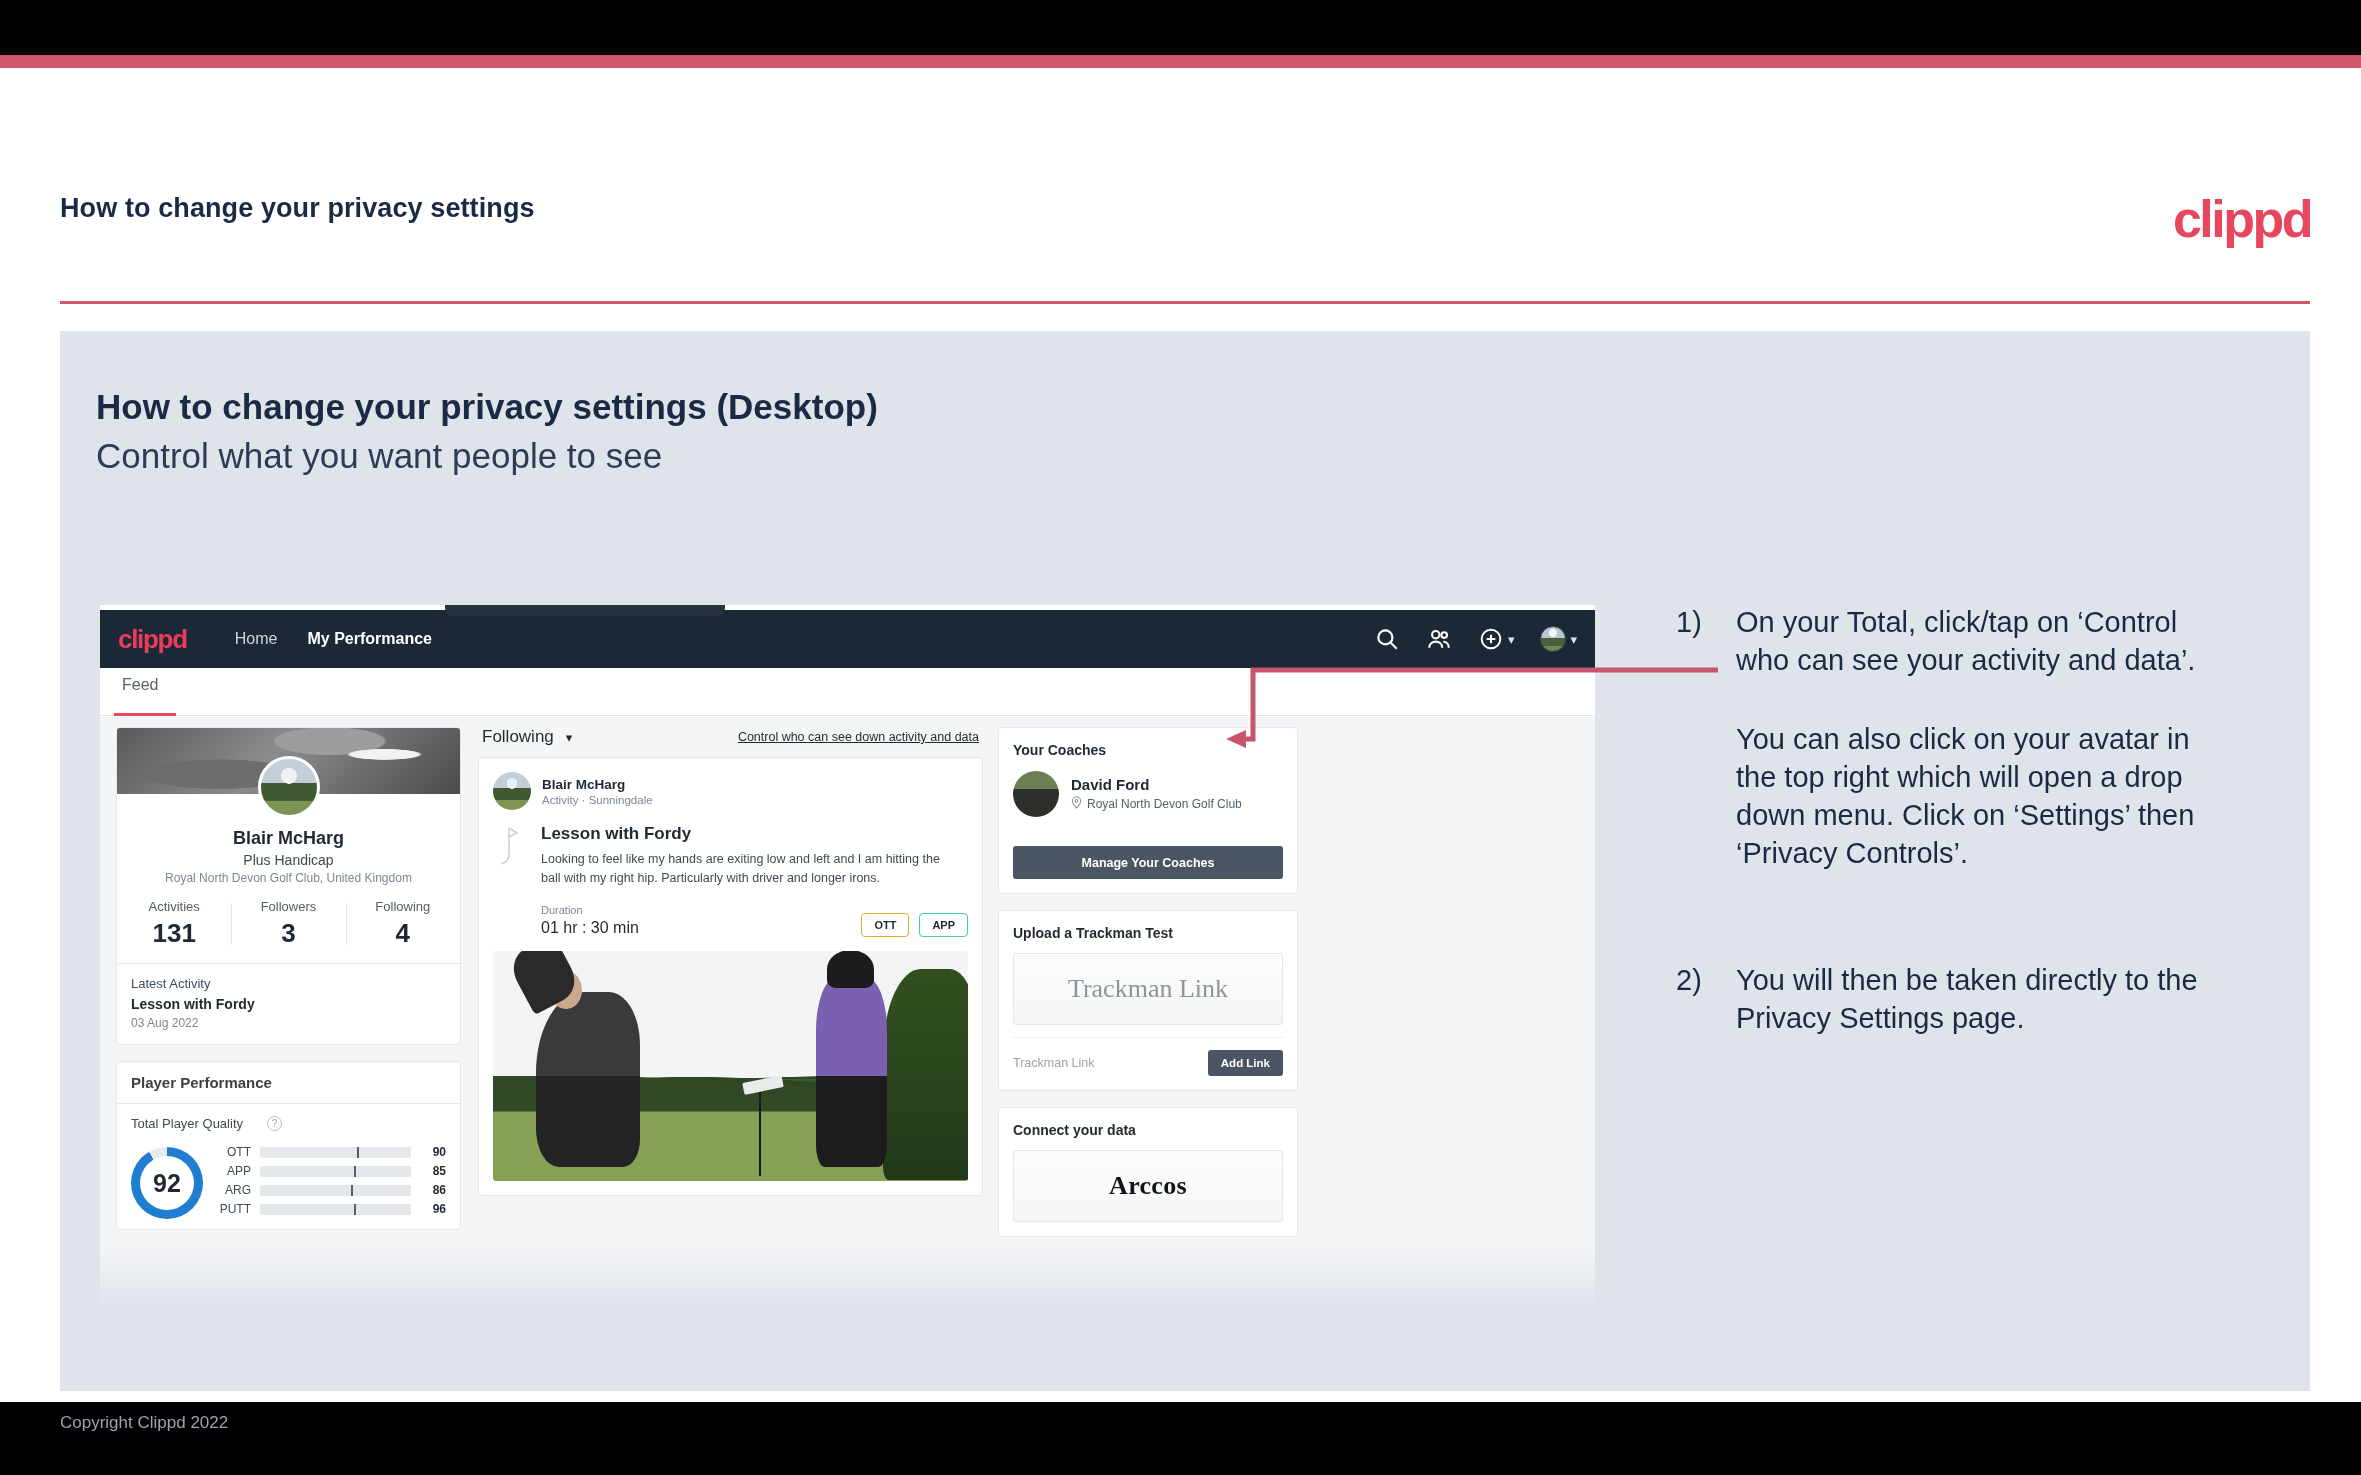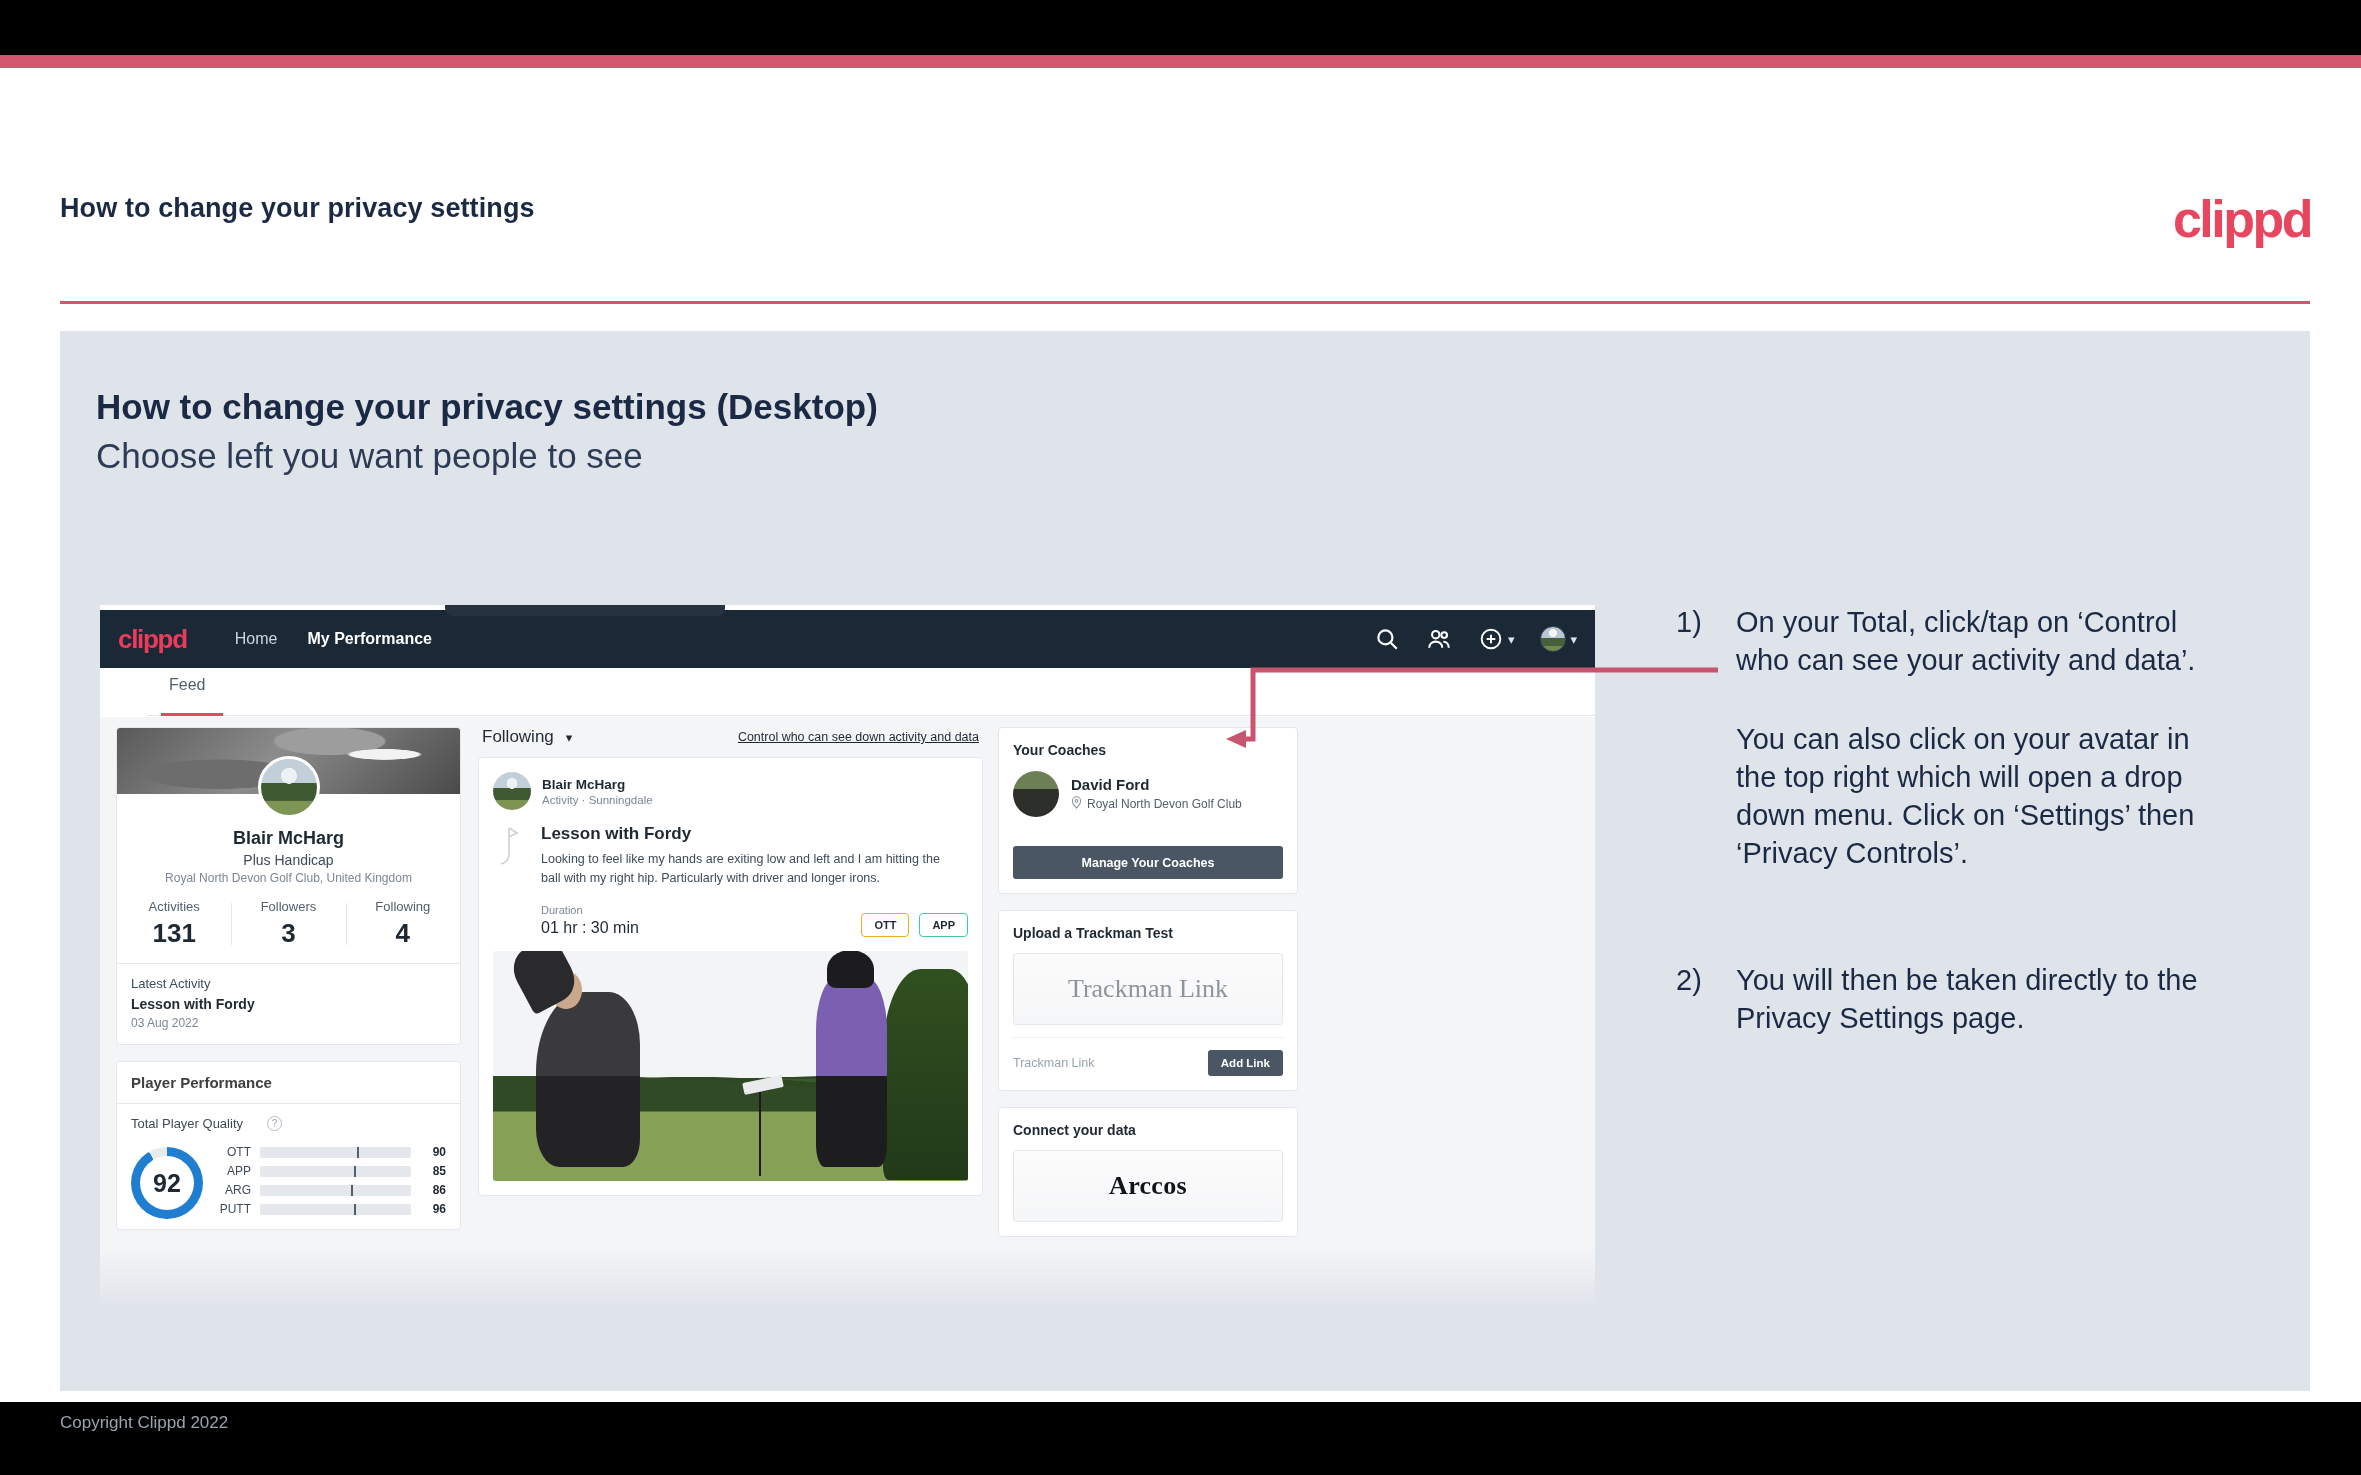--- a/index.html
+++ b/index.html
@@ -78,21 +78,21 @@
   .avatar-sm {
     width:26px; height:26px; border-radius:50%;
     background:
       radial-gradient(circle at 50% 25%, #f4f6f8 0 18%, rgba(0,0,0,0) 19%),
       linear-gradient(to bottom, #b9c7d2 0 45%, #46603a 46% 78%, #6f8a4d 79% 100%);
     border:1px solid #3b4957;
   }
 
   .app-tabs {
     position:absolute; left:0; top:63px; width:1507px; height:48px;
-    background:#fff; border-bottom:1px solid #e3e6ea;margin-left:47px;
+    background:#fff; border-bottom:1px solid #e3e6ea;
   }
   .app-tab {
     position:absolute; left:22px; top:8px; font-size:16px; color:#52606d;
   }
   .app-tab-underline { position:absolute; left:14px; top:45px; width:62px; height:3px; background:#e8465f; }
 
   .app-body { position:absolute; left:0; top:112px; width:1495px; height:600px; background:#f4f5f7; }
 
   
   .card { background:#fff; border:1px solid #e4e7eb; border-radius:4px; }
@@ -265,21 +265,21 @@
   <div class="bar-bottom-black"></div>
 
   <div class="slide">
 
     <div class="slide-header-title">How to change your privacy settings</div>
     <div class="logo-mark">clippd</div>
     <div class="header-rule"></div>
 
     <div class="panel">
       <div class="panel-title">How to change your privacy settings (Desktop)</div>
-      <div class="panel-sub">Choose left you want people to see</div>
+      <div class="panel-sub">Control what you want people to see</div>
     </div>
 
     <div class="appshot">
 
       <div class="app-topbar">
         <div class="nub"></div>
         <div class="app-logo">clippd</div>
         <div class="app-nav">
           <span>Home</span>
           <span class="active">My Performance</span>

